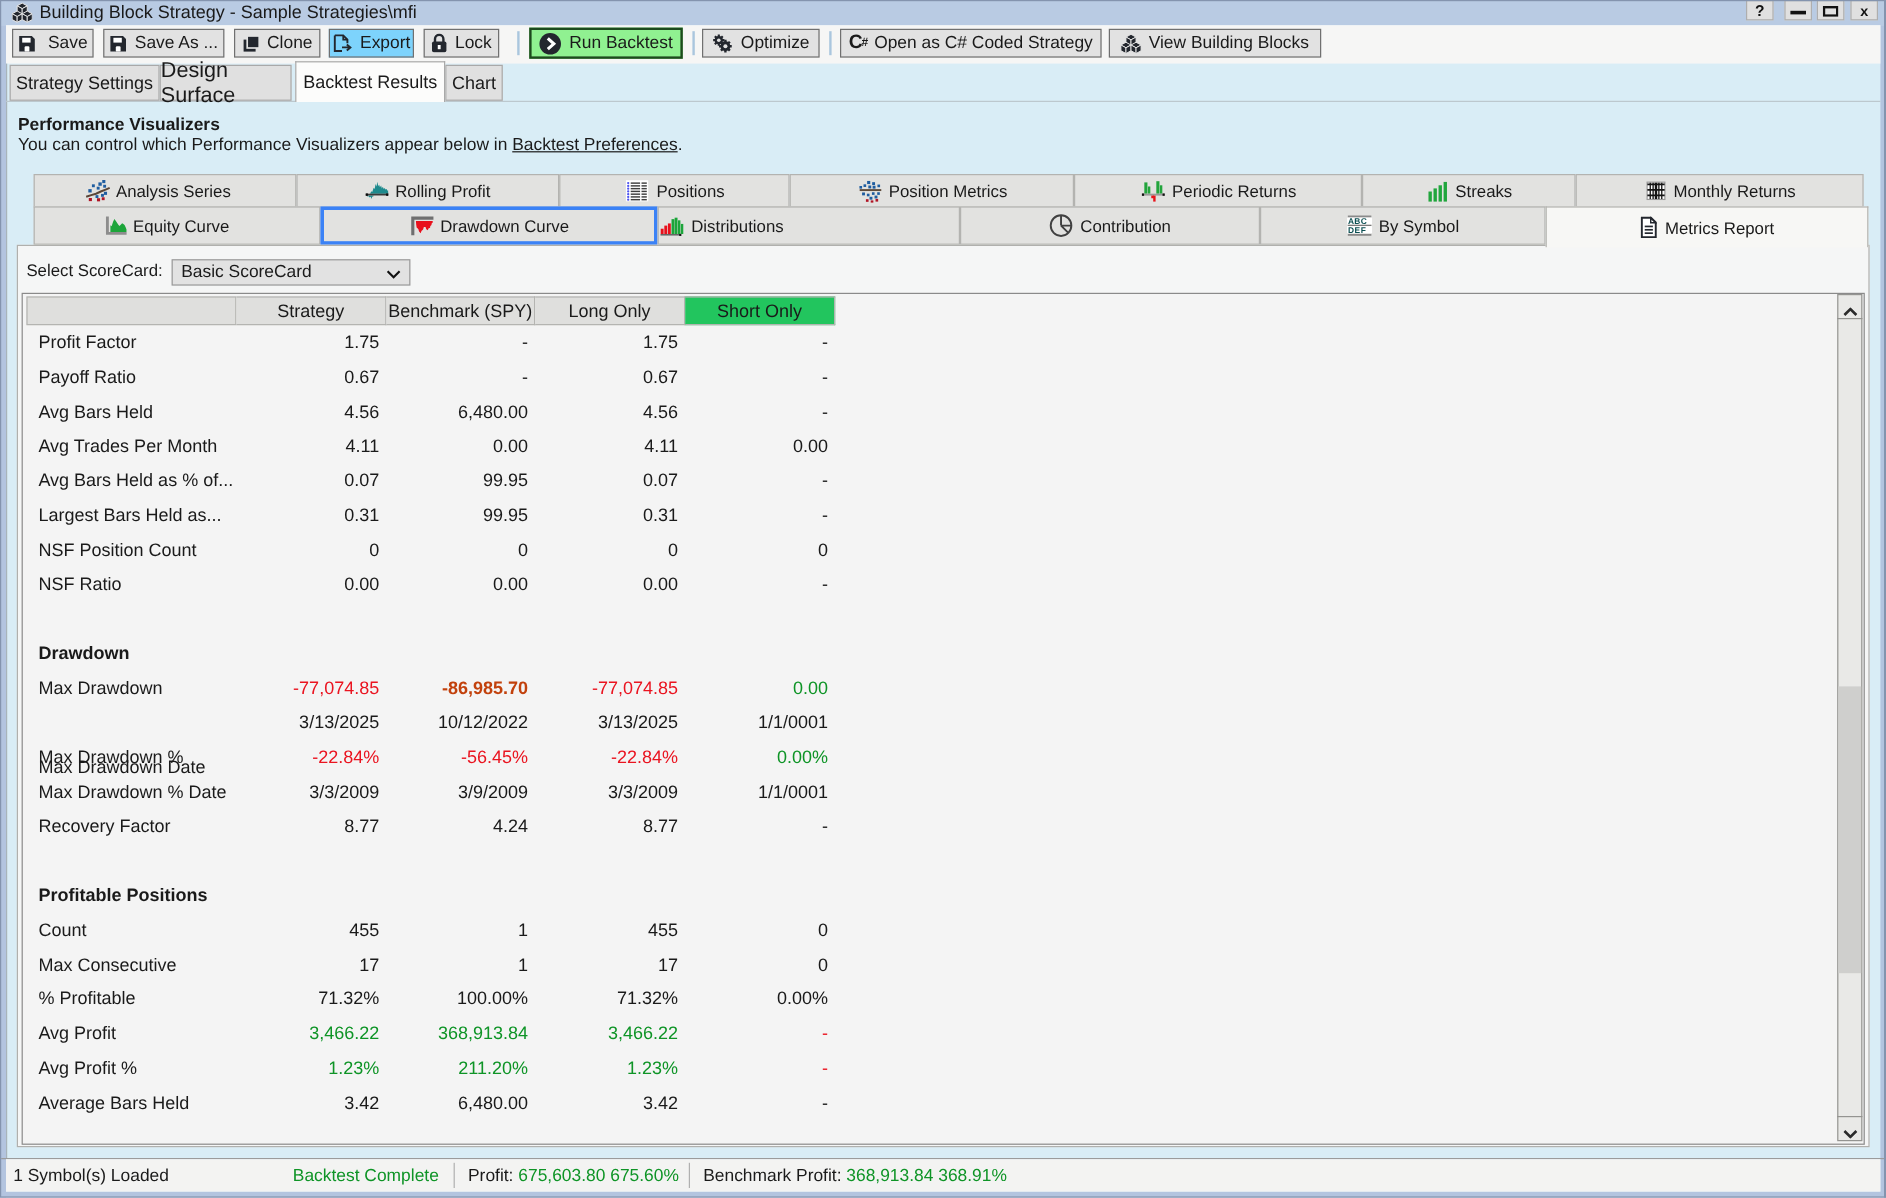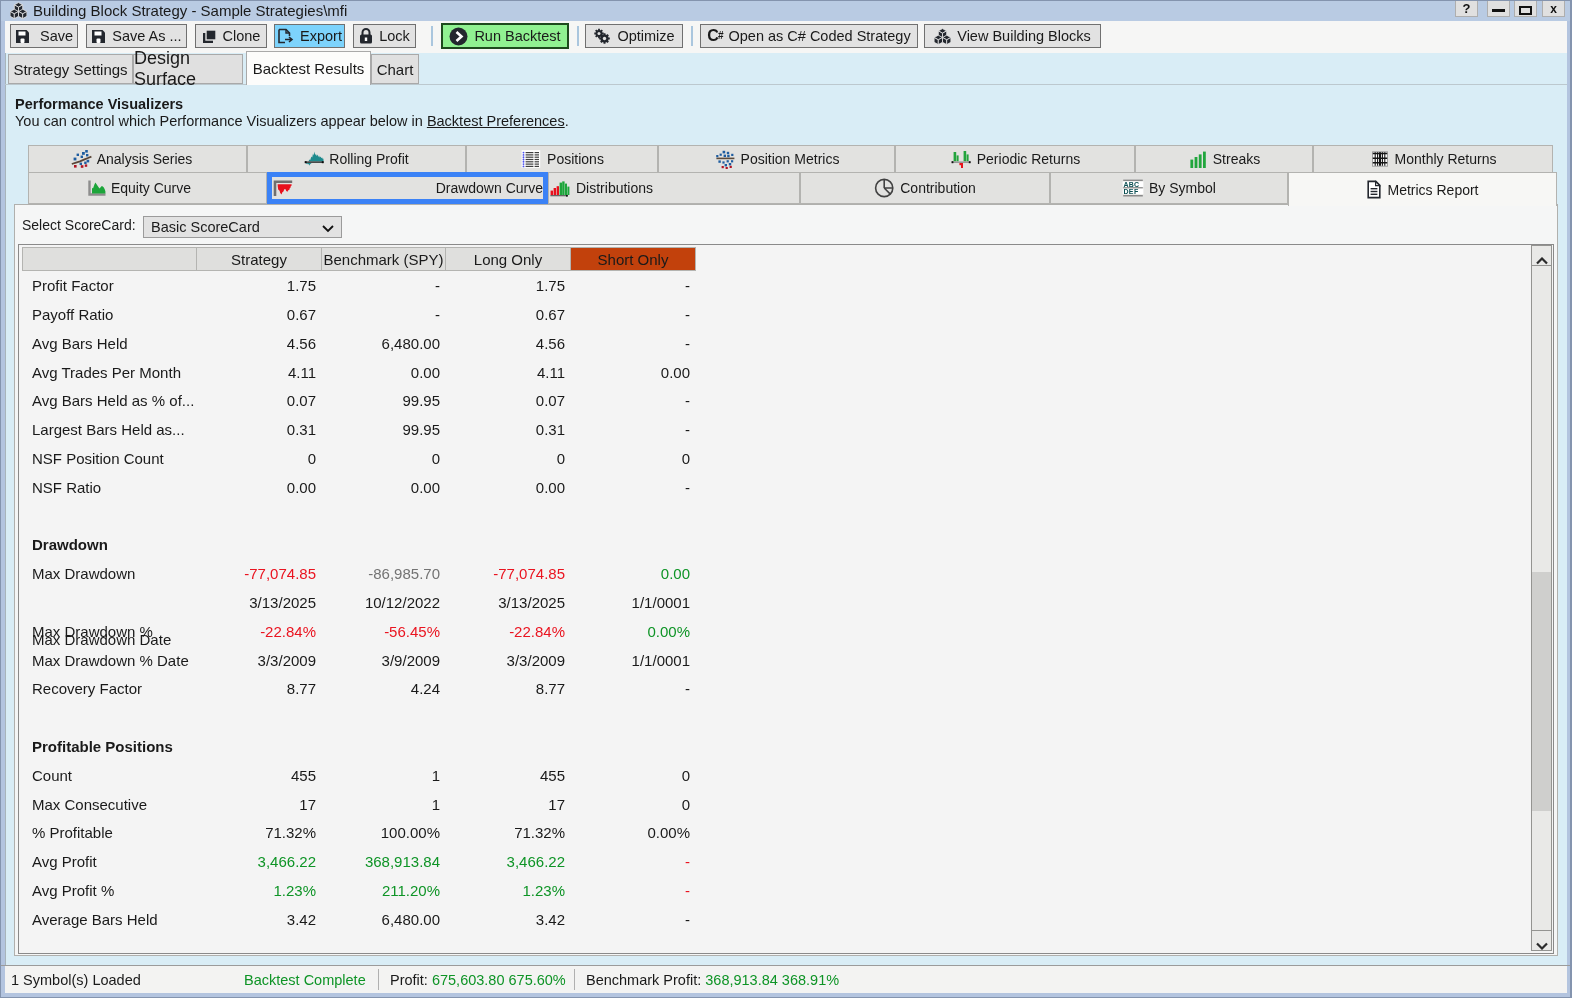--- a/index.html
+++ b/index.html
@@ -286,21 +286,21 @@
     </svg>
     <span>Monthly Returns</span>
   </div>
 <div style="position:absolute;left:28px;top:172px;width:239px;height:32px;background:#e2e2e0;border:1px solid #b3b3b0;z-index:1;padding-right:18px;display:flex;align-items:center;justify-content:center;gap:5px;font-size:14px;">
     <svg width="20" height="20" viewBox="0 0 20 20" style="">
       <path d="M3.5 2.5 V16.5 H19.5" stroke="#8d8d8d" stroke-width="2.4" fill="none"></path>
       <path d="M6 15.4 V9.8 L7 10.6 L8.4 6.4 L9.4 4.6 L10.4 6 L11.4 7.4 L12.6 9.2 L13.6 10.4 L14.6 9.2 L15.8 8 L16.8 8.6 L17.8 9.4 L18.8 11.6 L19.4 13.2 L19.4 15.4 Z" fill="#1ca53a"></path>
     </svg>
     <span>Equity Curve</span>
   </div>
-<div style="position:absolute;left:267px;top:172px;width:281px;height:32px;background:#e2e2e0;border:5px solid #3b82f6;z-index:1;padding-right:0px;display:flex;align-items:center;justify-content:space-between;gap:5px;font-size:14px;">
+<div style="position:absolute;left:267px;top:172px;width:281px;height:32px;background:#e2e2e0;border:3px solid #3b82f6;z-index:1;padding-right:0px;display:flex;align-items:center;justify-content:center;gap:5px;font-size:14px;">
     <svg width="21" height="20" viewBox="0 0 21 20" style="">
       <path d="M3 18 V3.8 H20.2" stroke="#6f6f6f" stroke-width="2.6" fill="none"></path>
       <path d="M5.6 6.2 H19.6 L19.6 7.4 L18.6 8.4 L18.6 9.6 L17.6 10.4 L17.4 11.8 L16 12.4 L15.6 13.8 L14.2 13 L13.6 11.2 L12.2 11.2 L11.6 13.2 L10.2 14.4 L9.6 16.4 L8.2 15 L7.6 12.8 L6.2 11.6 L5.8 8.8 Z" fill="#e8101c"></path>
     </svg>
     <span>Drawdown Curve</span>
   </div>
 <div style="position:absolute;left:548px;top:172px;width:252px;height:32px;background:#e2e2e0;border:1px solid #b3b3b0;z-index:1;padding-right:0px;display:flex;align-items:center;justify-content:flex-start;gap:5px;font-size:14px;">
     <svg width="22" height="20" viewBox="0 0 22 20" style="">
       <rect x="1.4" y="17" width="17" height="1.3" fill="#666"></rect>
       <rect x="17" y="16.8" width="1.8" height="1.8" fill="#111"></rect>
@@ -355,21 +355,21 @@
     <span style="font-size:14.5px;margin-left:7px;">Basic ScoreCard</span>
     <svg width="12" height="8" viewBox="0 0 12 8" style="position:absolute;right:7px;top:8px;">
       <path d="M1 1 L6 6 L11 1" stroke="#111" stroke-width="1.8" fill="none"></path>
     </svg>
   </div>
 <div style="position:absolute;left:18px;top:244px;width:1536px;height:710px;background:#f4f4f4;border:1px solid #8a8a8a;z-index:3;"></div>
 <div style="position:absolute;left:22px;top:247px;width:175px;height:24px;background:#dfdfdd;border:1px solid #b4b4b1;border-left:1px solid #b4b4b1;z-index:4;display:flex;align-items:center;justify-content:center;font-size:15px;"></div>
 <div style="position:absolute;left:197px;top:247px;width:125px;height:24px;background:#dfdfdd;border:1px solid #b4b4b1;border-left:none;z-index:4;display:flex;align-items:center;justify-content:center;font-size:15px;">Strategy</div>
 <div style="position:absolute;left:322px;top:247px;width:124px;height:24px;background:#dfdfdd;border:1px solid #b4b4b1;border-left:none;z-index:4;display:flex;align-items:center;justify-content:center;font-size:15px;">Benchmark (SPY)</div>
 <div style="position:absolute;left:446px;top:247px;width:125px;height:24px;background:#dfdfdd;border:1px solid #b4b4b1;border-left:none;z-index:4;display:flex;align-items:center;justify-content:center;font-size:15px;">Long Only</div>
-<div style="position:absolute;left:571px;top:247px;width:125px;height:24px;background:#c2410c;border:1px solid #b4b4b1;border-left:none;z-index:4;display:flex;align-items:center;justify-content:center;font-size:15px;">Short Only</div>
+<div style="position:absolute;left:571px;top:247px;width:125px;height:24px;background:#22c55e;border:1px solid #b4b4b1;border-left:none;z-index:4;display:flex;align-items:center;justify-content:center;font-size:15px;">Short Only</div>
 <div style="position:absolute;left:32px;top:271.4px;width:200px;height:28.8px;display:flex;align-items:center;font-size:15px;z-index:4;">Profit Factor</div>
 <div style="position:absolute;left:192px;top:271.4px;width:124px;height:28.8px;display:flex;align-items:center;justify-content:flex-end;font-size:15px;z-index:4;">1.75</div>
 <div style="position:absolute;left:316px;top:271.4px;width:124px;height:28.8px;display:flex;align-items:center;justify-content:flex-end;font-size:15px;z-index:4;">-</div>
 <div style="position:absolute;left:441px;top:271.4px;width:124px;height:28.8px;display:flex;align-items:center;justify-content:flex-end;font-size:15px;z-index:4;">1.75</div>
 <div style="position:absolute;left:566px;top:271.4px;width:124px;height:28.8px;display:flex;align-items:center;justify-content:flex-end;font-size:15px;z-index:4;">-</div>
 <div style="position:absolute;left:32px;top:300.2px;width:200px;height:28.8px;display:flex;align-items:center;font-size:15px;z-index:4;">Payoff Ratio</div>
 <div style="position:absolute;left:192px;top:300.2px;width:124px;height:28.8px;display:flex;align-items:center;justify-content:flex-end;font-size:15px;z-index:4;">0.67</div>
 <div style="position:absolute;left:316px;top:300.2px;width:124px;height:28.8px;display:flex;align-items:center;justify-content:flex-end;font-size:15px;z-index:4;">-</div>
 <div style="position:absolute;left:441px;top:300.2px;width:124px;height:28.8px;display:flex;align-items:center;justify-content:flex-end;font-size:15px;z-index:4;">0.67</div>
 <div style="position:absolute;left:566px;top:300.2px;width:124px;height:28.8px;display:flex;align-items:center;justify-content:flex-end;font-size:15px;z-index:4;">-</div>
@@ -399,21 +399,21 @@
 <div style="position:absolute;left:441px;top:444.2px;width:124px;height:28.8px;display:flex;align-items:center;justify-content:flex-end;font-size:15px;z-index:4;">0</div>
 <div style="position:absolute;left:566px;top:444.2px;width:124px;height:28.8px;display:flex;align-items:center;justify-content:flex-end;font-size:15px;z-index:4;">0</div>
 <div style="position:absolute;left:32px;top:473.0px;width:200px;height:28.8px;display:flex;align-items:center;font-size:15px;z-index:4;">NSF Ratio</div>
 <div style="position:absolute;left:192px;top:473.0px;width:124px;height:28.8px;display:flex;align-items:center;justify-content:flex-end;font-size:15px;z-index:4;">0.00</div>
 <div style="position:absolute;left:316px;top:473.0px;width:124px;height:28.8px;display:flex;align-items:center;justify-content:flex-end;font-size:15px;z-index:4;">0.00</div>
 <div style="position:absolute;left:441px;top:473.0px;width:124px;height:28.8px;display:flex;align-items:center;justify-content:flex-end;font-size:15px;z-index:4;">0.00</div>
 <div style="position:absolute;left:566px;top:473.0px;width:124px;height:28.8px;display:flex;align-items:center;justify-content:flex-end;font-size:15px;z-index:4;">-</div>
 <div style="position:absolute;left:32px;top:530.6px;width:200px;height:28.8px;display:flex;align-items:center;font-size:15px;font-weight:bold;z-index:4;">Drawdown</div>
 <div style="position:absolute;left:32px;top:559.4px;width:200px;height:28.8px;display:flex;align-items:center;font-size:15px;z-index:4;">Max Drawdown</div>
 <div style="position:absolute;left:192px;top:559.4px;width:124px;height:28.8px;display:flex;align-items:center;justify-content:flex-end;font-size:15px;color:#ea1420;z-index:4;">-77,074.85</div>
-<div style="position:absolute;left:316px;top:559.4px;width:124px;height:28.8px;display:flex;align-items:center;justify-content:flex-end;font-size:15px;color:#737373;z-index:4;">-86,985.70</div>
+<div style="position:absolute;left:316px;top:559.4px;width:124px;height:28.8px;display:flex;align-items:center;justify-content:flex-end;font-size:15px;color:#c2410c;z-index:4;font-weight:bold;">-86,985.70</div>
 <div style="position:absolute;left:441px;top:559.4px;width:124px;height:28.8px;display:flex;align-items:center;justify-content:flex-end;font-size:15px;color:#ea1420;z-index:4;">-77,074.85</div>
 <div style="position:absolute;left:566px;top:559.4px;width:124px;height:28.8px;display:flex;align-items:center;justify-content:flex-end;font-size:15px;color:#0e9426;z-index:4;">0.00</div>
 <div style="position:absolute;left:32px;top:588.2px;width:200px;height:28.8px;display:flex;align-items:center;font-size:15px;z-index:4;margin-top:37px;">Max Drawdown Date</div>
 <div style="position:absolute;left:192px;top:588.2px;width:124px;height:28.8px;display:flex;align-items:center;justify-content:flex-end;font-size:15px;z-index:4;">3/13/2025</div>
 <div style="position:absolute;left:316px;top:588.2px;width:124px;height:28.8px;display:flex;align-items:center;justify-content:flex-end;font-size:15px;z-index:4;">10/12/2022</div>
 <div style="position:absolute;left:441px;top:588.2px;width:124px;height:28.8px;display:flex;align-items:center;justify-content:flex-end;font-size:15px;z-index:4;">3/13/2025</div>
 <div style="position:absolute;left:566px;top:588.2px;width:124px;height:28.8px;display:flex;align-items:center;justify-content:flex-end;font-size:15px;z-index:4;">1/1/0001</div>
 <div style="position:absolute;left:32px;top:617.0px;width:200px;height:28.8px;display:flex;align-items:center;font-size:15px;z-index:4;">Max Drawdown %</div>
 <div style="position:absolute;left:192px;top:617.0px;width:124px;height:28.8px;display:flex;align-items:center;justify-content:flex-end;font-size:15px;color:#ea1420;z-index:4;">-22.84%</div>
 <div style="position:absolute;left:316px;top:617.0px;width:124px;height:28.8px;display:flex;align-items:center;justify-content:flex-end;font-size:15px;color:#ea1420;z-index:4;">-56.45%</div>

